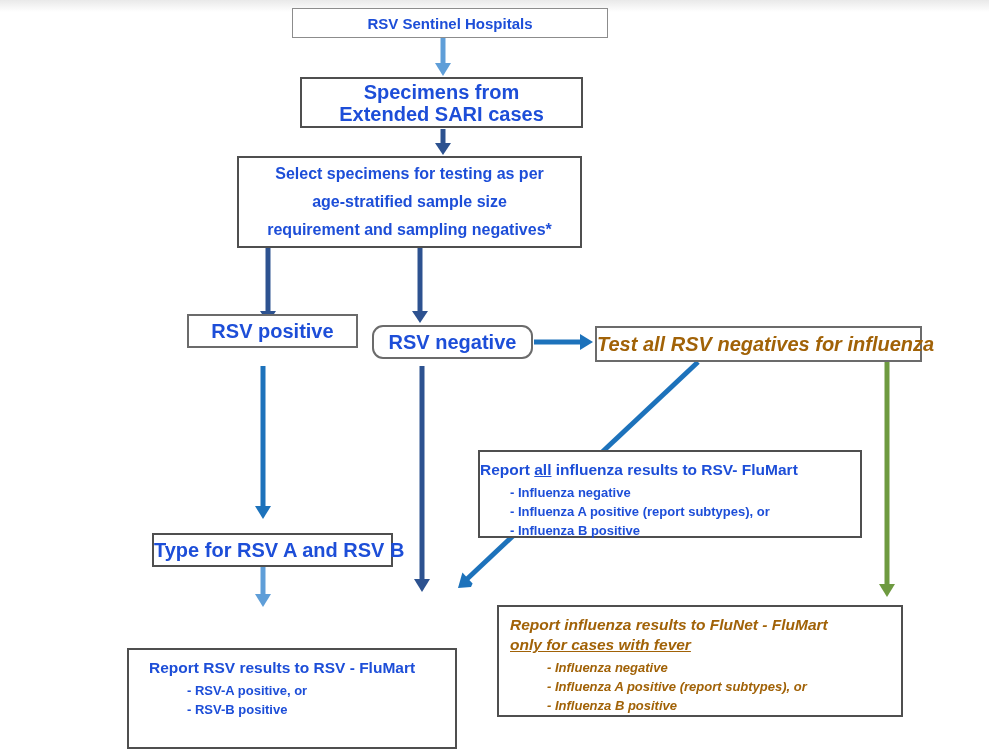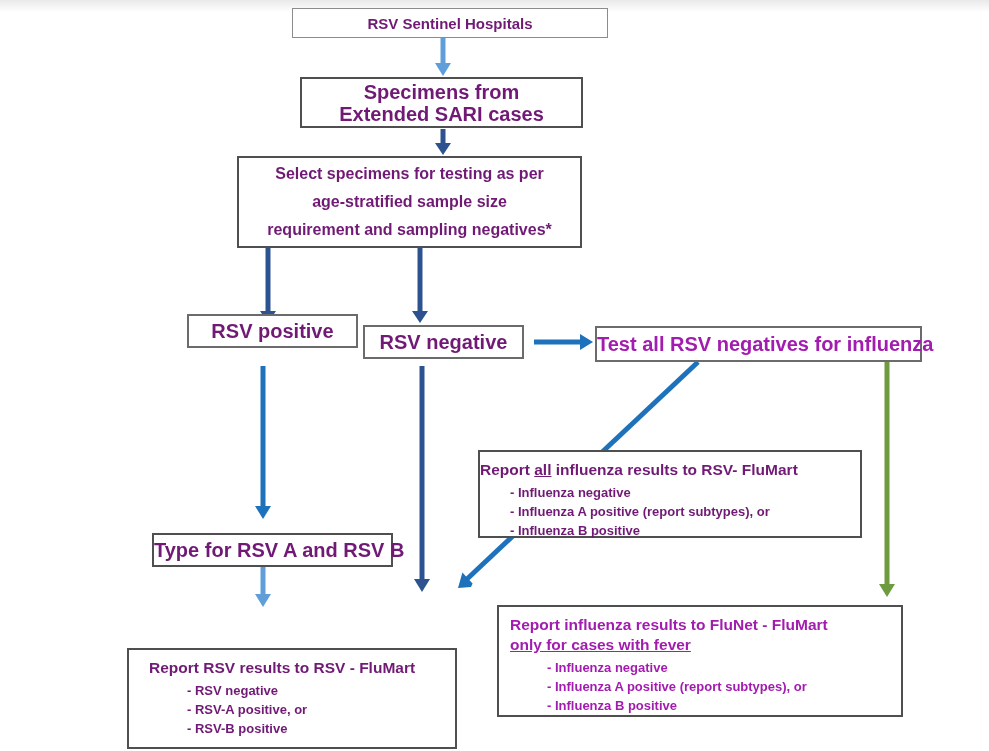--- a/index.html
+++ b/index.html
@@ -15,26 +15,26 @@
     background:linear-gradient(to bottom,#e9e9e9,#ffffff);
   }
   svg.connectors{position:absolute;left:0;top:0;z-index:1;}
   .node{
     position:absolute;z-index:2;
     background:#ffffff;
     box-sizing:border-box;
     display:flex;flex-direction:column;justify-content:center;
     text-align:center;
     font-weight:bold;
-    color:#701a75;
+    color:#1d4ed8;
   }
   .thin-border{border:1px solid #8c8c8c;}
   .mid-border{border:2px solid #6b6b6b;}
   .thick-border{border:2px solid #4f4f4f;}
-  .green-text{color:#a21caf;}
+  .green-text{color:#a16207;font-style:italic;}
   .label-line{white-space:nowrap;}
   .box-15{font-size:15px;line-height:21px;}
   .box-16{font-size:20px;line-height:22px;}
   .select-lines{font-size:16px;line-height:28px;}
   .report-node{
     justify-content:flex-start;text-align:left;
     padding-top:8px;
   }
   .report-title{font-size:15.5px;line-height:20px;white-space:nowrap;}
   .report-title .u, .underlined{text-decoration:underline;}
@@ -117,21 +117,21 @@
   <div class="node thick-border select-lines" style="left:237px;top:156px;width:345px;height:92px;">
     <div class="label-line">Select specimens for testing as per</div>
     <div class="label-line">age-stratified sample size</div>
     <div class="label-line">requirement and sampling negatives*</div>
   </div>
 
   <div class="node mid-border box-16" style="left:187px;top:314px;width:171px;height:34px;">
     <div class="label-line">RSV positive</div>
   </div>
 
-  <div class="node mid-border box-16" style="left:363px;top:325px;width:161px;height:34px;">
+  <div class="node mid-border box-16" style="left:372px;top:325px;width:161px;height:34px;border-radius:11px;">
     <div class="label-line">RSV negative</div>
   </div>
 
   <div class="node mid-border box-16 green-text" style="left:595px;top:326px;width:327px;height:36px;">
     <div class="label-line">Test all RSV negatives for influenza</div>
   </div>
 
   <div class="node thick-border report-node" style="left:478px;top:450px;width:384px;height:88px;">
     <div class="report-title"><span>Report </span><span class="u">all</span><span> influenza results to RSV- FluMart</span></div>
     <div class="bullets" style="margin-left:30px;">
@@ -141,21 +141,20 @@
     </div>
   </div>
 
   <div class="node thick-border box-16" style="left:152px;top:533px;width:241px;height:34px;">
     <div class="label-line">Type for RSV A and RSV B</div>
   </div>
 
   <div class="node thick-border report-node" style="left:127px;top:648px;width:330px;height:101px;padding-left:20px;">
     <div class="report-title">Report RSV results to RSV - FluMart</div>
     <div class="bullets" style="margin-left:38px;">
-      <div class="bullet">- RSV negative</div>
       <div class="bullet">- RSV-A positive, or</div>
       <div class="bullet">- RSV-B positive</div>
     </div>
   </div>
 
   <div class="node thick-border report-node green-text" style="left:497px;top:605px;width:406px;height:112px;padding-left:11px;">
     <div class="report-title">Report influenza results to FluNet - FluMart</div>
     <div class="report-title underlined">only for cases with fever</div>
     <div class="bullets" style="margin-left:37px;">
       <div class="bullet">- Influenza negative</div>

